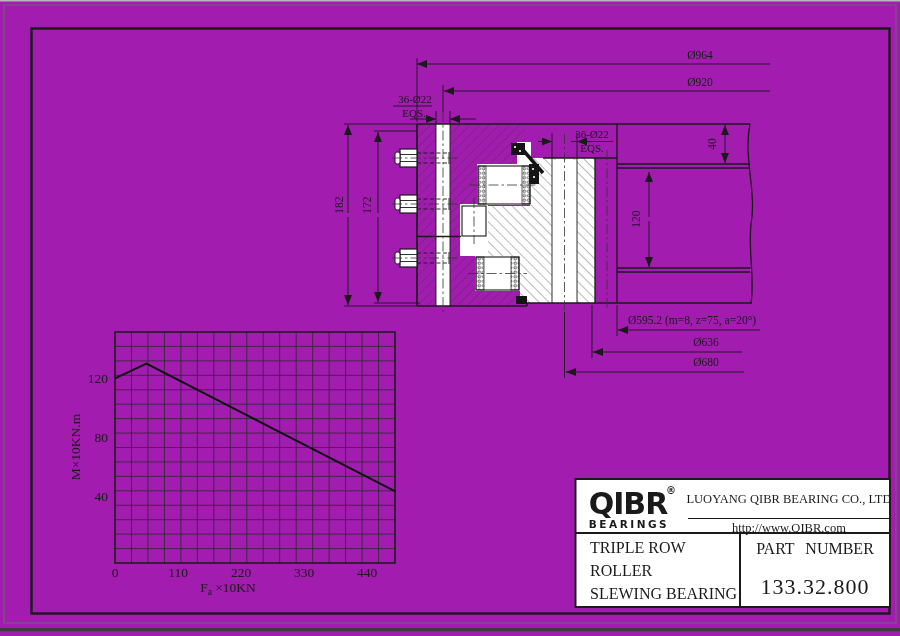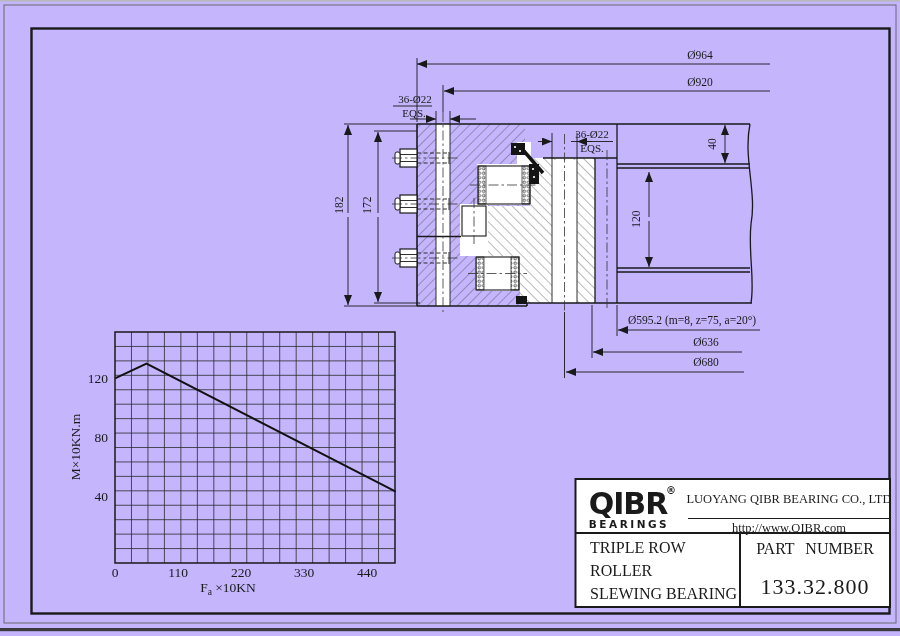--- a/index.html
+++ b/index.html
@@ -1,16 +1,16 @@
 <!DOCTYPE html>
 <html><head>
 <meta charset="utf-8">
 <style>
   html,body{margin:0;padding:0;background:#fff;width:900px;height:636px;overflow:hidden;}
-  .sheet{position:relative;width:900px;height:636px;background:#c4b5fd;
+  .sheet{position:relative;width:900px;height:636px;background:#a21caf;
          font-family:"Liberation Serif", serif;}
   svg text{fill:#1a1a1a;}
   .dim{font:11.5px "Liberation Serif", serif;}
   .dimsmall{font:11px "Liberation Serif", serif;}
   .tick{font:13.5px "Liberation Serif", serif;}
   .axlab{font:13.5px "Liberation Serif", serif;}
   .tb-company{font:12.5px "Liberation Serif", serif;}
   .tb-product{font:16px "Liberation Serif", serif;}
   .tb-partlabel{font:16px "Liberation Serif", serif;word-spacing:7px;}
   .tb-partnum{font:22px "Liberation Serif", serif;letter-spacing:1px;}

